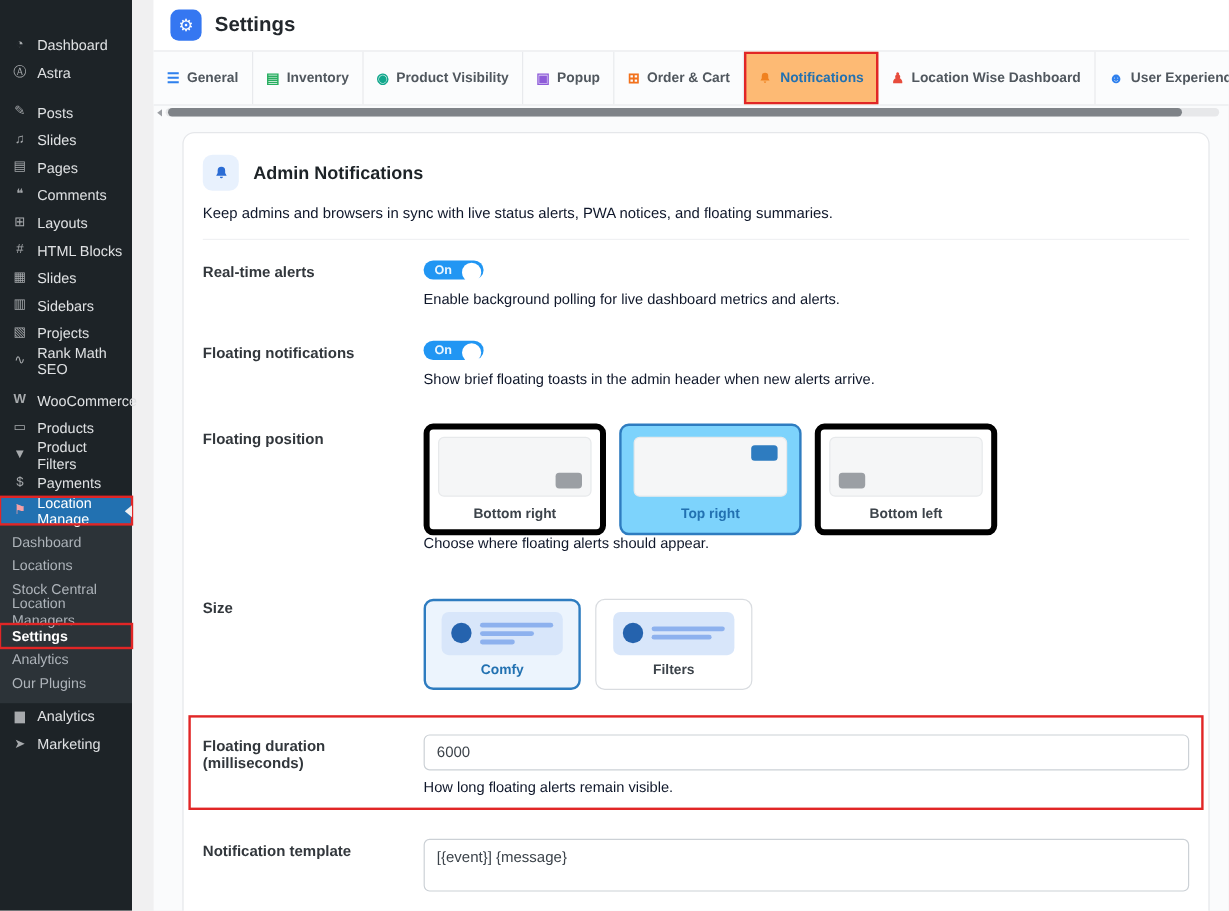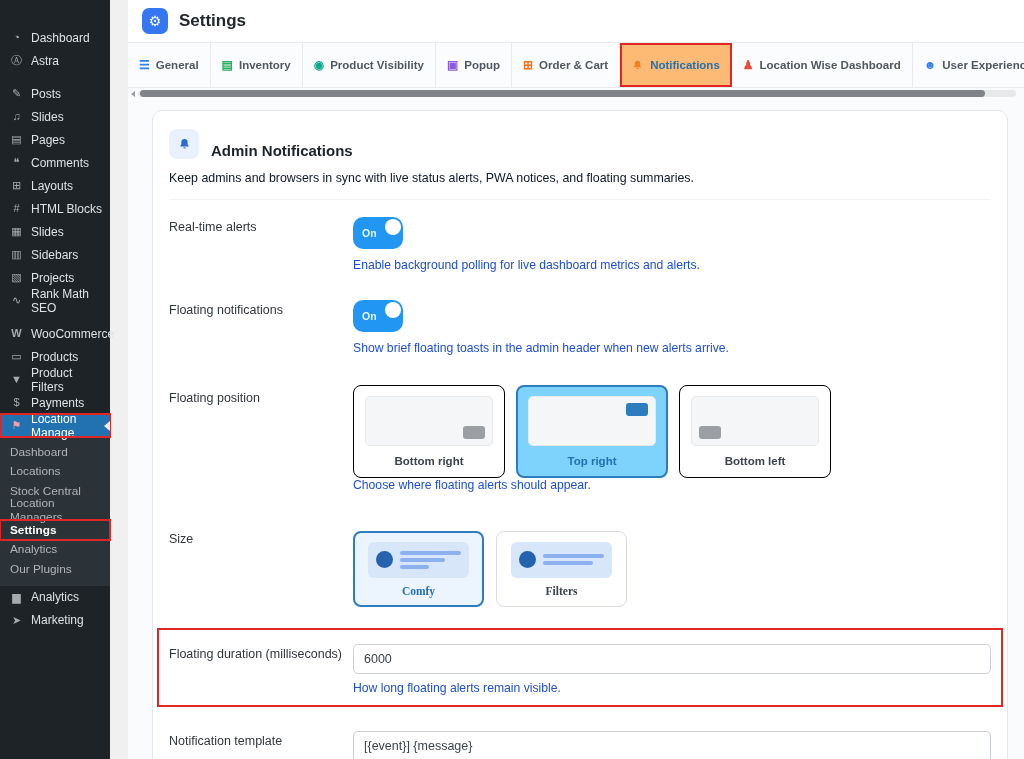--- a/index.html
+++ b/index.html
@@ -35,47 +35,47 @@
   .ti4{color:#f2711c} .ti6{color:#e74c3c} .ti7{color:#2f80ed}
   .tab.active { background:#fdba74; color:#2271b1; outline:2px solid #e12626; outline-offset:-2px; }
   .bell-svg { width:13px; height:13px; }
 
   .hscroll { height:9px; position:relative; margin-top:1px; }
   .hscroll .track { position:absolute; left:10px; right:8px; top:1px; height:7px; background:#e7e8ea; border-radius:4px; }
   .hscroll .thumb { position:absolute; left:12px; top:1px; width:845px; height:7px; background:#7f8388; border-radius:4px; cursor:pointer; }
   .hscroll .larr { position:absolute; left:3px; top:2px; width:0; height:0; border-top:3px solid transparent; border-bottom:3px solid transparent; border-right:4px solid #9b9ea3; }
 
   .card { margin:12px 16px 0 24px; background:#fff; border:1px solid #e5e7ea; border-radius:10px; padding:18px 16px 24px; min-height:660px; }
-  .card-head { display:flex; align-items:flex-end; gap:12px; }
+  .card-head { display:flex; align-items:center; gap:12px; }
   .bell-badge { width:30px; height:30px; border-radius:8px; background:#e8f1fd; color:#2b6cd4; display:flex; align-items:center; justify-content:center; }
   .bell-badge .bell-svg { width:15px; height:15px; }
   .card-title { font-size:15px; font-weight:700; color:#1d2327; }
   .card-sub { margin-top:12px; font-size:12.4px; color:#0f172a; }
   .divider { border-top:1px solid #f0f1f3; margin-top:14px; }
 
   .frow { display:grid; grid-template-columns:184px 1fr; padding:17px 0 11px; }
-  .flabel { font-size:12.5px; font-weight:400; color:#32373c; padding-top:3px; }
-  .fhelp { font-size:12.2px; color:#1d4ed8; margin-top:9px; }
-
-  .toggle { width:50px; height:32px; border-radius:10px; background:#2196f3; position:relative; display:flex; align-items:center; cursor:pointer; }
+  .flabel { font-size:12.5px; font-weight:700; color:#32373c; padding-top:3px; }
+  .fhelp { font-size:12.2px; color:#0f172a; margin-top:9px; }
+
+  .toggle { width:50px; height:16px; border-radius:10px; background:#2196f3; position:relative; display:flex; align-items:center; cursor:pointer; }
   .toggle .on-label { color:#eaf6ff; font-size:10.5px; font-weight:600; margin-left:9px; }
   .toggle .knob { position:absolute; right:2px; top:2px; width:16px; height:16px; border-radius:8px; background:#fff; }
 
   .pos-cards { display:flex; gap:11px; margin-top:2px; }
-  .pos-card { width:152px; height:93px; border:1px solid #000000; border-radius:8px; background:#fff; display:flex; flex-direction:column; align-items:center; justify-content:center; gap:9px; cursor:pointer; }
+  .pos-card { width:152px; height:93px; border:5px solid #000000; border-radius:8px; background:#fff; display:flex; flex-direction:column; align-items:center; justify-content:center; gap:9px; cursor:pointer; }
   .pos-prev { width:128px; height:50px; background:#f5f6f7; border:1px solid #e7e9eb; border-radius:5px; position:relative; }
   .pos-dot { position:absolute; width:22px; height:13px; border-radius:3px; background:#9b9fa4; }
   .pd-br{right:7px;bottom:6px} .pd-tr{right:7px;top:6px} .pd-bl{left:7px;bottom:6px} .pd-tl{left:7px;top:6px}
   .pos-label { font-size:11.5px; font-weight:700; color:#3c434a; }
   .pos-card.sel { border:2px solid #2e7cc0; background:#7dd3fc; }
   .pos-card.sel .pos-dot { background:#2e7cc0; }
   .pos-card.sel .pos-label { color:#2271b1; }
 
   .size-cards { display:flex; gap:12px; margin-top:2px; }
-  .size-card { width:131px; height:76px; border:1px solid #d9dce0; border-radius:8px; background:#fff; display:flex; flex-direction:column; align-items:center; justify-content:center; gap:7px; cursor:pointer;font-family:Liberation Serif, serif; }
+  .size-card { width:131px; height:76px; border:1px solid #d9dce0; border-radius:8px; background:#fff; display:flex; flex-direction:column; align-items:center; justify-content:center; gap:7px; cursor:pointer; }
   .size-card.sel { border:2px solid #2e7cc0; background:#ecf4fd; }
   .toast { width:101px; height:36px; background:#d8e6fa; border-radius:6px; display:flex; align-items:center; gap:7px; padding:0 8px; }
   .toast .dot { width:17px; height:17px; border-radius:50%; background:#2563ae; flex:none; }
   .toast .lines { flex:1; display:flex; flex-direction:column; gap:3px; }
   .toast .ln { height:4px; border-radius:2px; background:#8db1ee; }
   .size-label { font-size:11.5px; font-weight:700; color:#3c434a; }
   .size-card.sel .size-label { color:#2271b1; }
 
   .annotated-row { border:2px solid #e12626; margin:10px -12px 2px; padding:2px 10px 10px; }
   .annotated-row .frow { padding-top:12px; }

